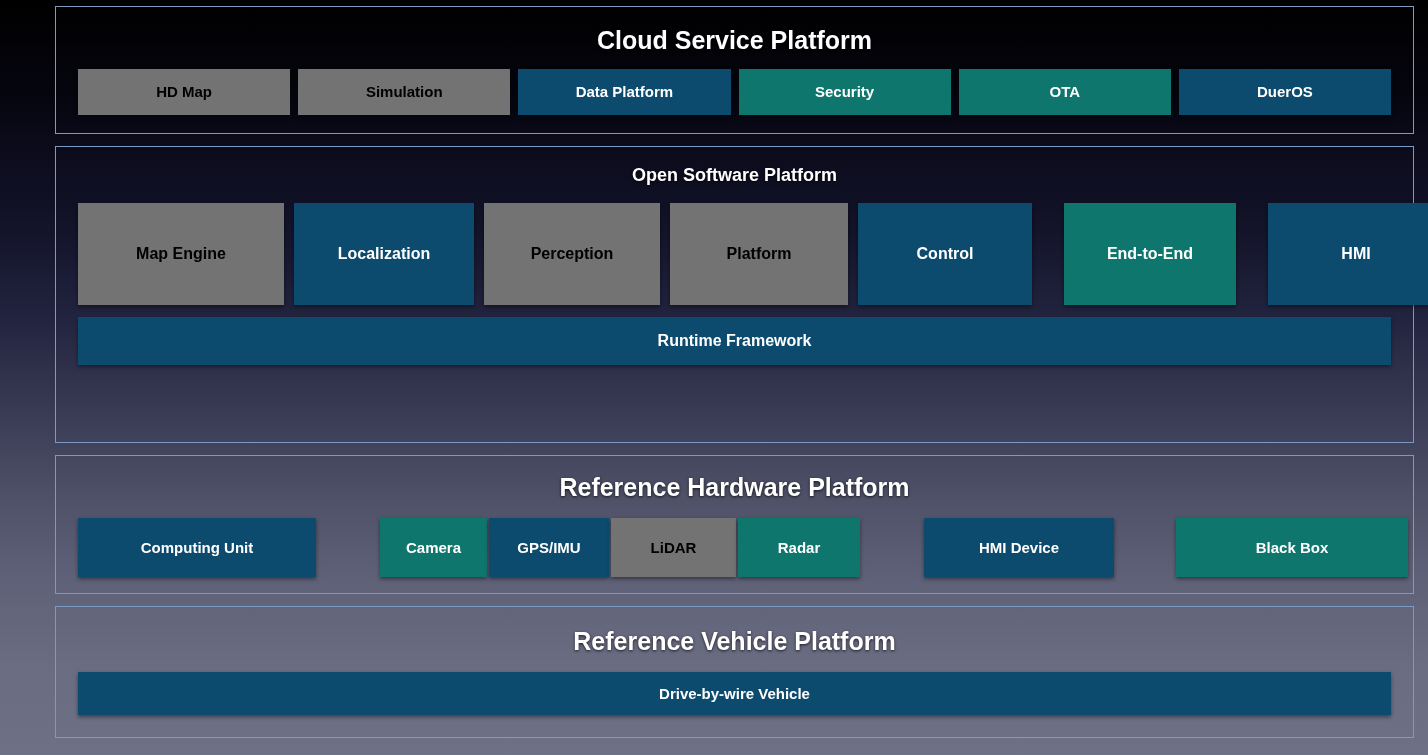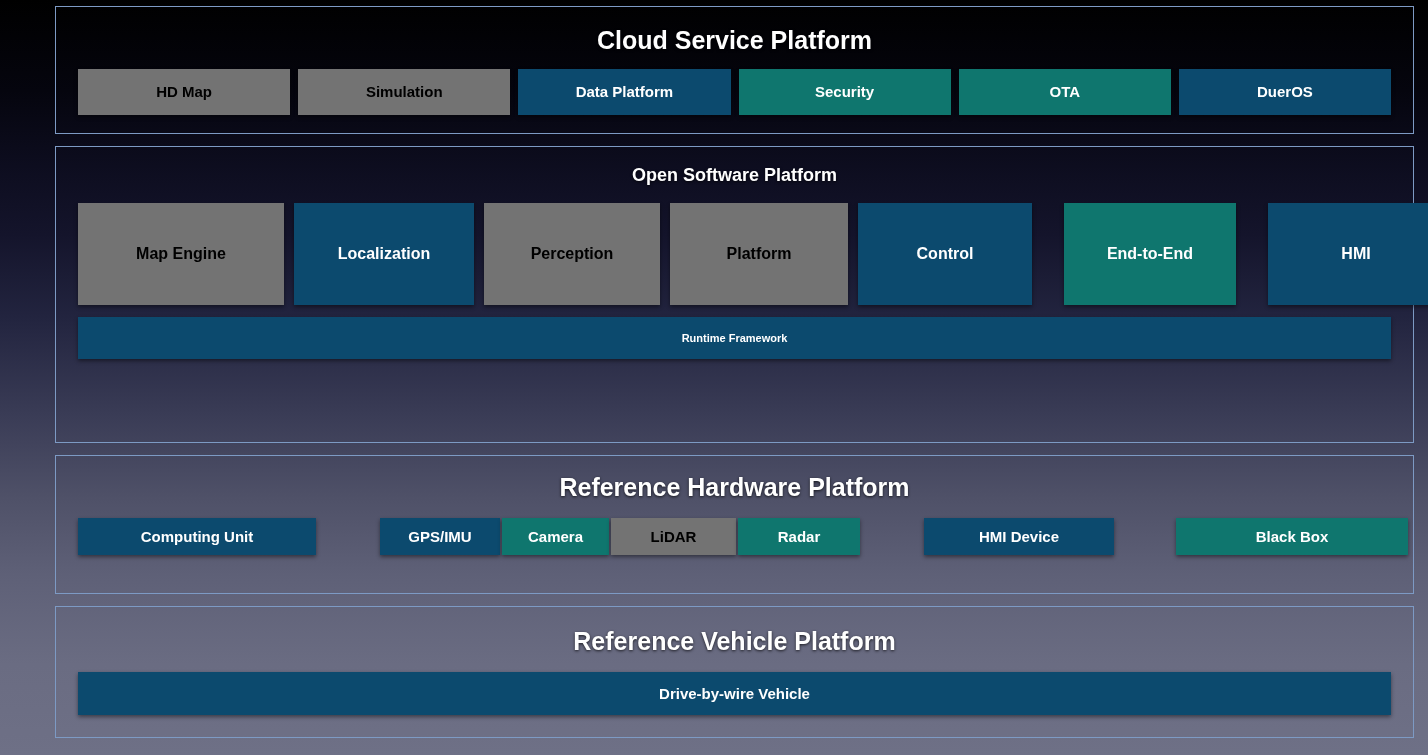--- a/index.html
+++ b/index.html
@@ -108,32 +108,32 @@
   .sw-local      { flex: 0 0 180px; }
   .sw-percept    { flex: 0 0 176px; text-align: right; }
   .sw-plan       { flex: 0 0 178px; }
   .sw-control    { flex: 0 0 174px; margin-right: 22px; }
   .sw-e2e        { flex: 0 0 172px; margin-right: 22px; }
   .sw-hmi        { flex: 0 0 176px; }
 
   
   .sw-bar {
     margin: 12px 22px 16px 22px;
-    height: 42px;
-    font-size: 11px;
+    height: 48px;
+    font-size: 16px;
   }
 
   
   .hw-row {
     display: flex;
     align-items: center;
     padding: 0 22px;
     margin-top: 18px;
   }
-  .hw-row .block { height: 37px; font-size: 15px; }
+  .hw-row .block { height: 59px; font-size: 15px; }
   .hw-computing { flex: 0 0 238px; }
   .hw-gap-1     { flex: 0 0 64px; }
   .hw-sensors   { display: flex; gap: 2px; flex: none; }
   .hw-gps    { flex: 0 0 120px; }
   .hw-camera { flex: 0 0 107px; }
   .hw-lidar  { flex: 0 0 125px; }
   .hw-radar  { flex: 0 0 122px; }
   .hw-gap-2  { flex: 0 0 64px; }
   .hw-hmidev { flex: 0 0 190px; }
   .hw-gap-3  { flex: 0 0 62px; }
@@ -176,22 +176,22 @@
     </div>
     <div class="block c-blue sw-bar">Runtime Framework</div>
   </section>
 
   <section class="panel panel-hardware">
     <div class="panel-title">Reference Hardware Platform</div>
     <div class="hw-row">
       <div class="block c-blue hw-computing">Computing Unit</div>
       <div class="hw-gap-1"></div>
       <div class="hw-sensors">
+        <div class="block c-red hw-camera">Camera</div>
         <div class="block c-blue hw-gps">GPS/IMU</div>
-        <div class="block c-red hw-camera">Camera</div>
         <div class="block c-yellow hw-lidar">LiDAR</div>
         <div class="block c-red hw-radar">Radar</div>
       </div>
       <div class="hw-gap-2"></div>
       <div class="block c-blue hw-hmidev">HMI Device</div>
       <div class="hw-gap-3"></div>
       <div class="block c-red hw-black">Black Box</div>
     </div>
   </section>
 

